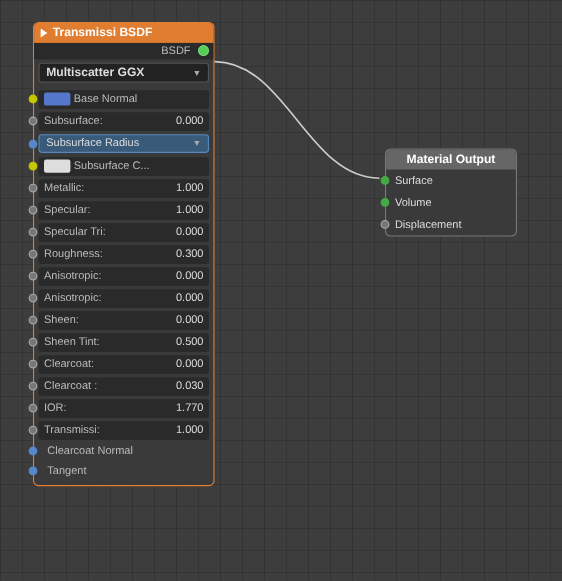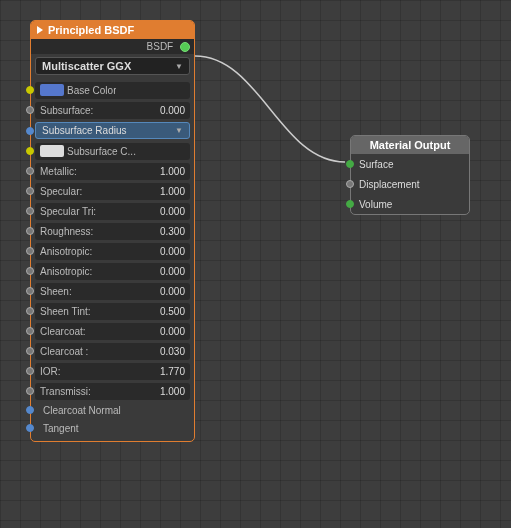--- a/index.html
+++ b/index.html
@@ -228,38 +228,38 @@
 </head>
 <body>
 
 <svg class="connections-svg">
   <path d="M 195 56 C 260 56, 280 162, 345 162" stroke="#ccc" stroke-width="1.5" fill="none"></path>
 </svg>
 
 <div class="node principled-node">
   <div class="node-header">
     <div class="header-triangle"></div>
-    <span>Principled BSDF</span>
+    <span>Transmissi BSDF</span>
   </div>
   <div class="node-subheader">
     <span>BSDF</span>
     <span style="display:inline-block;width:10px;height:10px;border-radius:50%;background:#55cc55;border:1.5px solid #77dd77;margin-left:4px;vertical-align:middle;"></span>
   </div>
   <div class="node-dropdown">
     <span>Multiscatter GGX</span>
     <span class="dropdown-arrow">▼</span>
   </div>
 
   <div class="node-body">
 
     <div class="node-row">
       <div class="socket socket-yellow"></div>
       <div class="row-inner">
         <div class="color-swatch" style="background:#5577cc;"></div>
-        <span class="row-label">Base Color</span>
+        <span class="row-label">Base Normal</span>
       </div>
     </div>
 
     <div class="node-row">
       <div class="socket socket-gray"></div>
       <div class="row-inner">
         <span class="row-label">Subsurface:</span>
         <span class="row-value">0.000</span>
       </div>
     </div>
@@ -394,21 +394,21 @@
   <div class="material-header">
     <span>Material Output</span>
   </div>
 
   <div class="material-row">
     <div class="socket-right" style="width:8px;height:8px;border-radius:50%;background:#44aa44;border:1.5px solid #44aa44;left:-5px;"></div>
     <span class="mat-label">Surface</span>
   </div>
 
   <div class="material-row">
+    <div class="socket-right" style="width:8px;height:8px;border-radius:50%;background:#44aa44;border:1.5px solid #44aa44;left:-5px;"></div>
+    <span class="mat-label">Volume</span>
+  </div>
+
+  <div class="material-row">
     <div class="socket-right" style="width:8px;height:8px;border-radius:50%;background:#777;border:1.5px solid #aaa;left:-5px;"></div>
     <span class="mat-label">Displacement</span>
   </div>
-
-  <div class="material-row">
-    <div class="socket-right" style="width:8px;height:8px;border-radius:50%;background:#44aa44;border:1.5px solid #44aa44;left:-5px;"></div>
-    <span class="mat-label">Volume</span>
-  </div>
 </div>
 
 </body></html>

